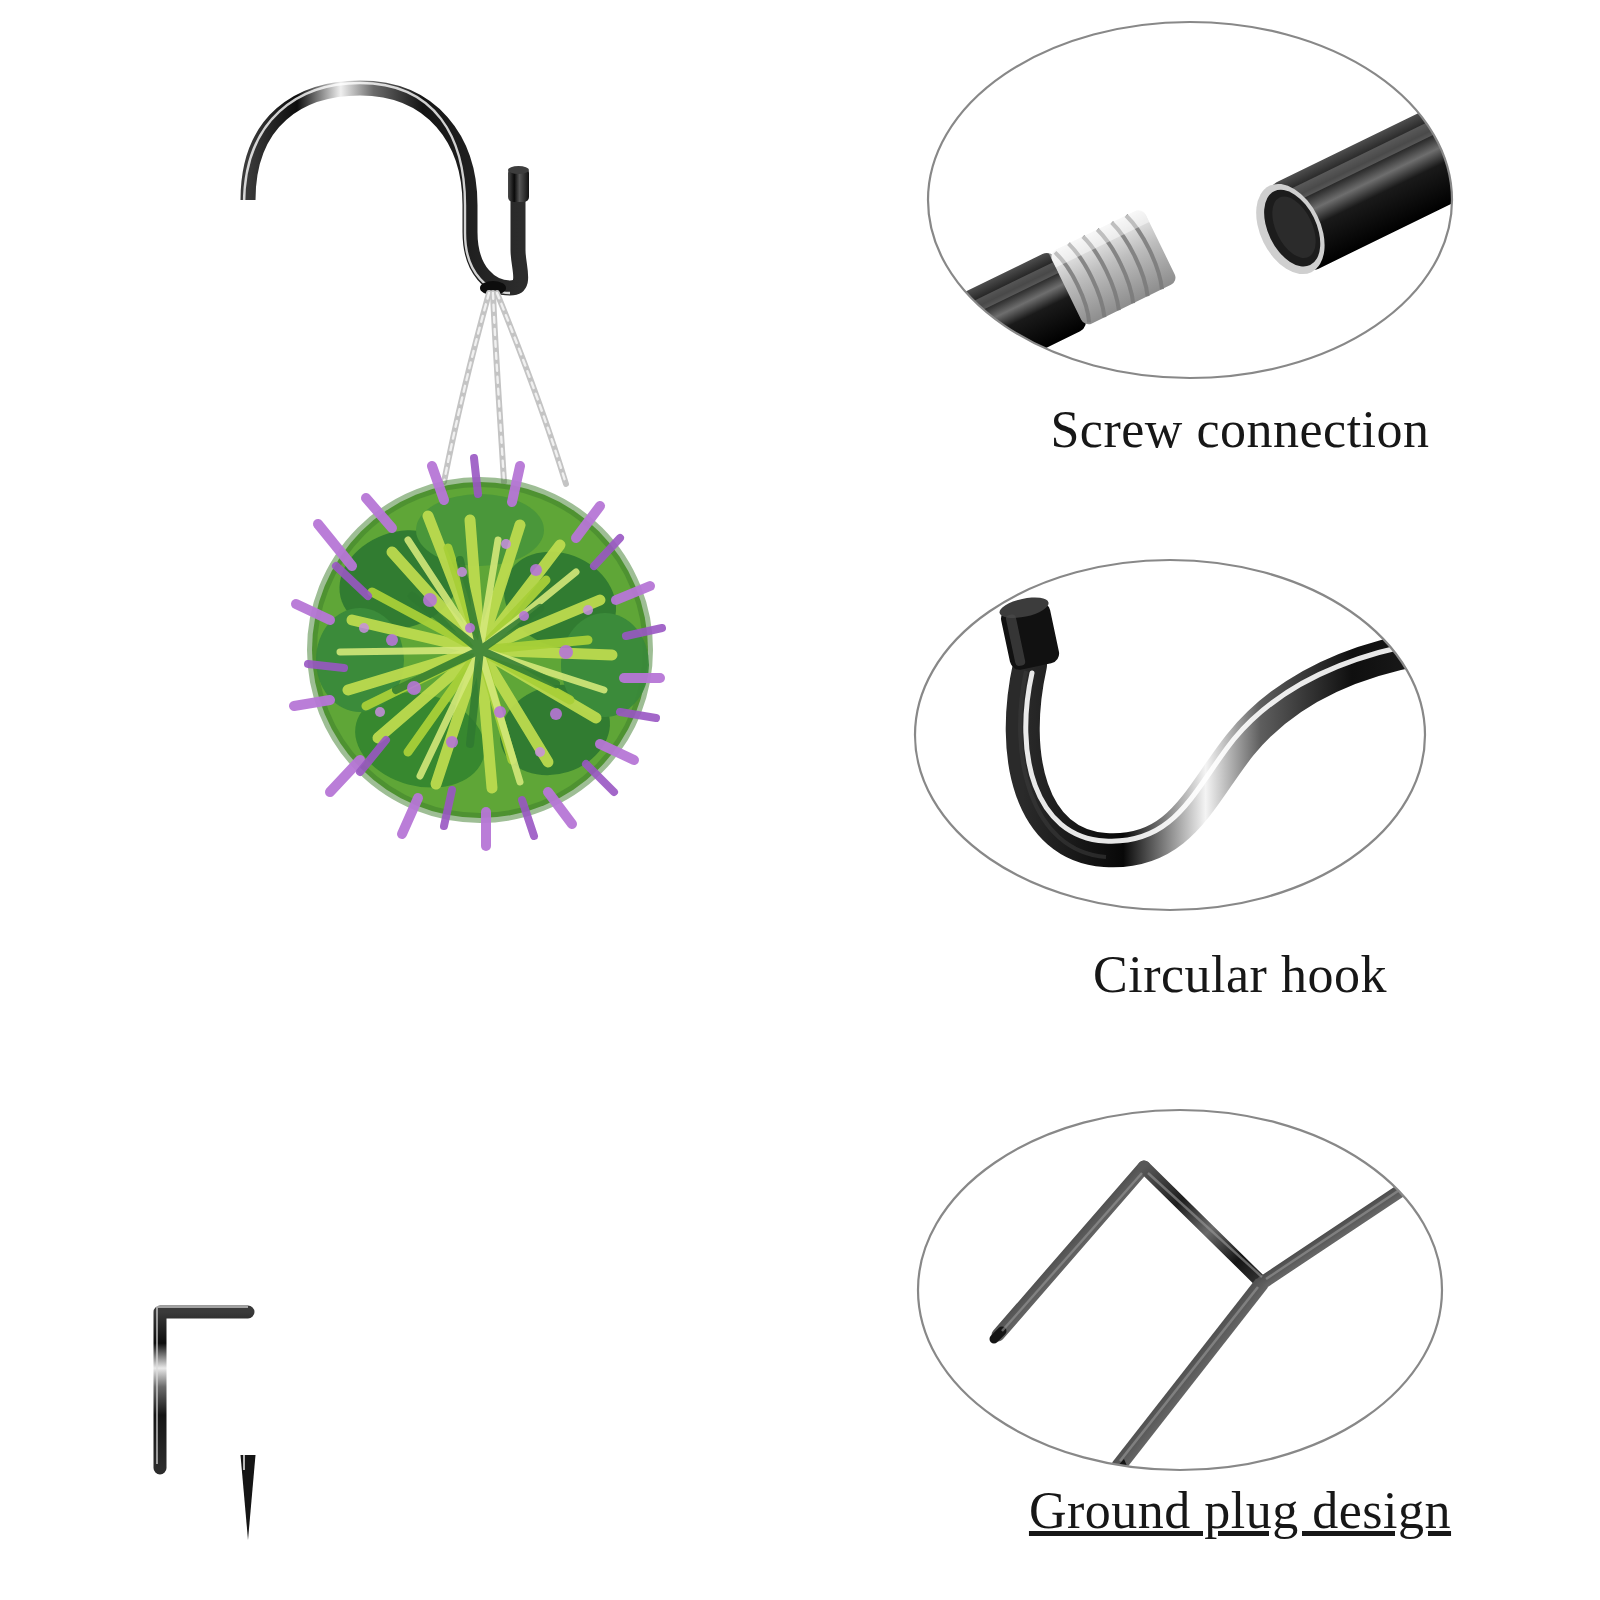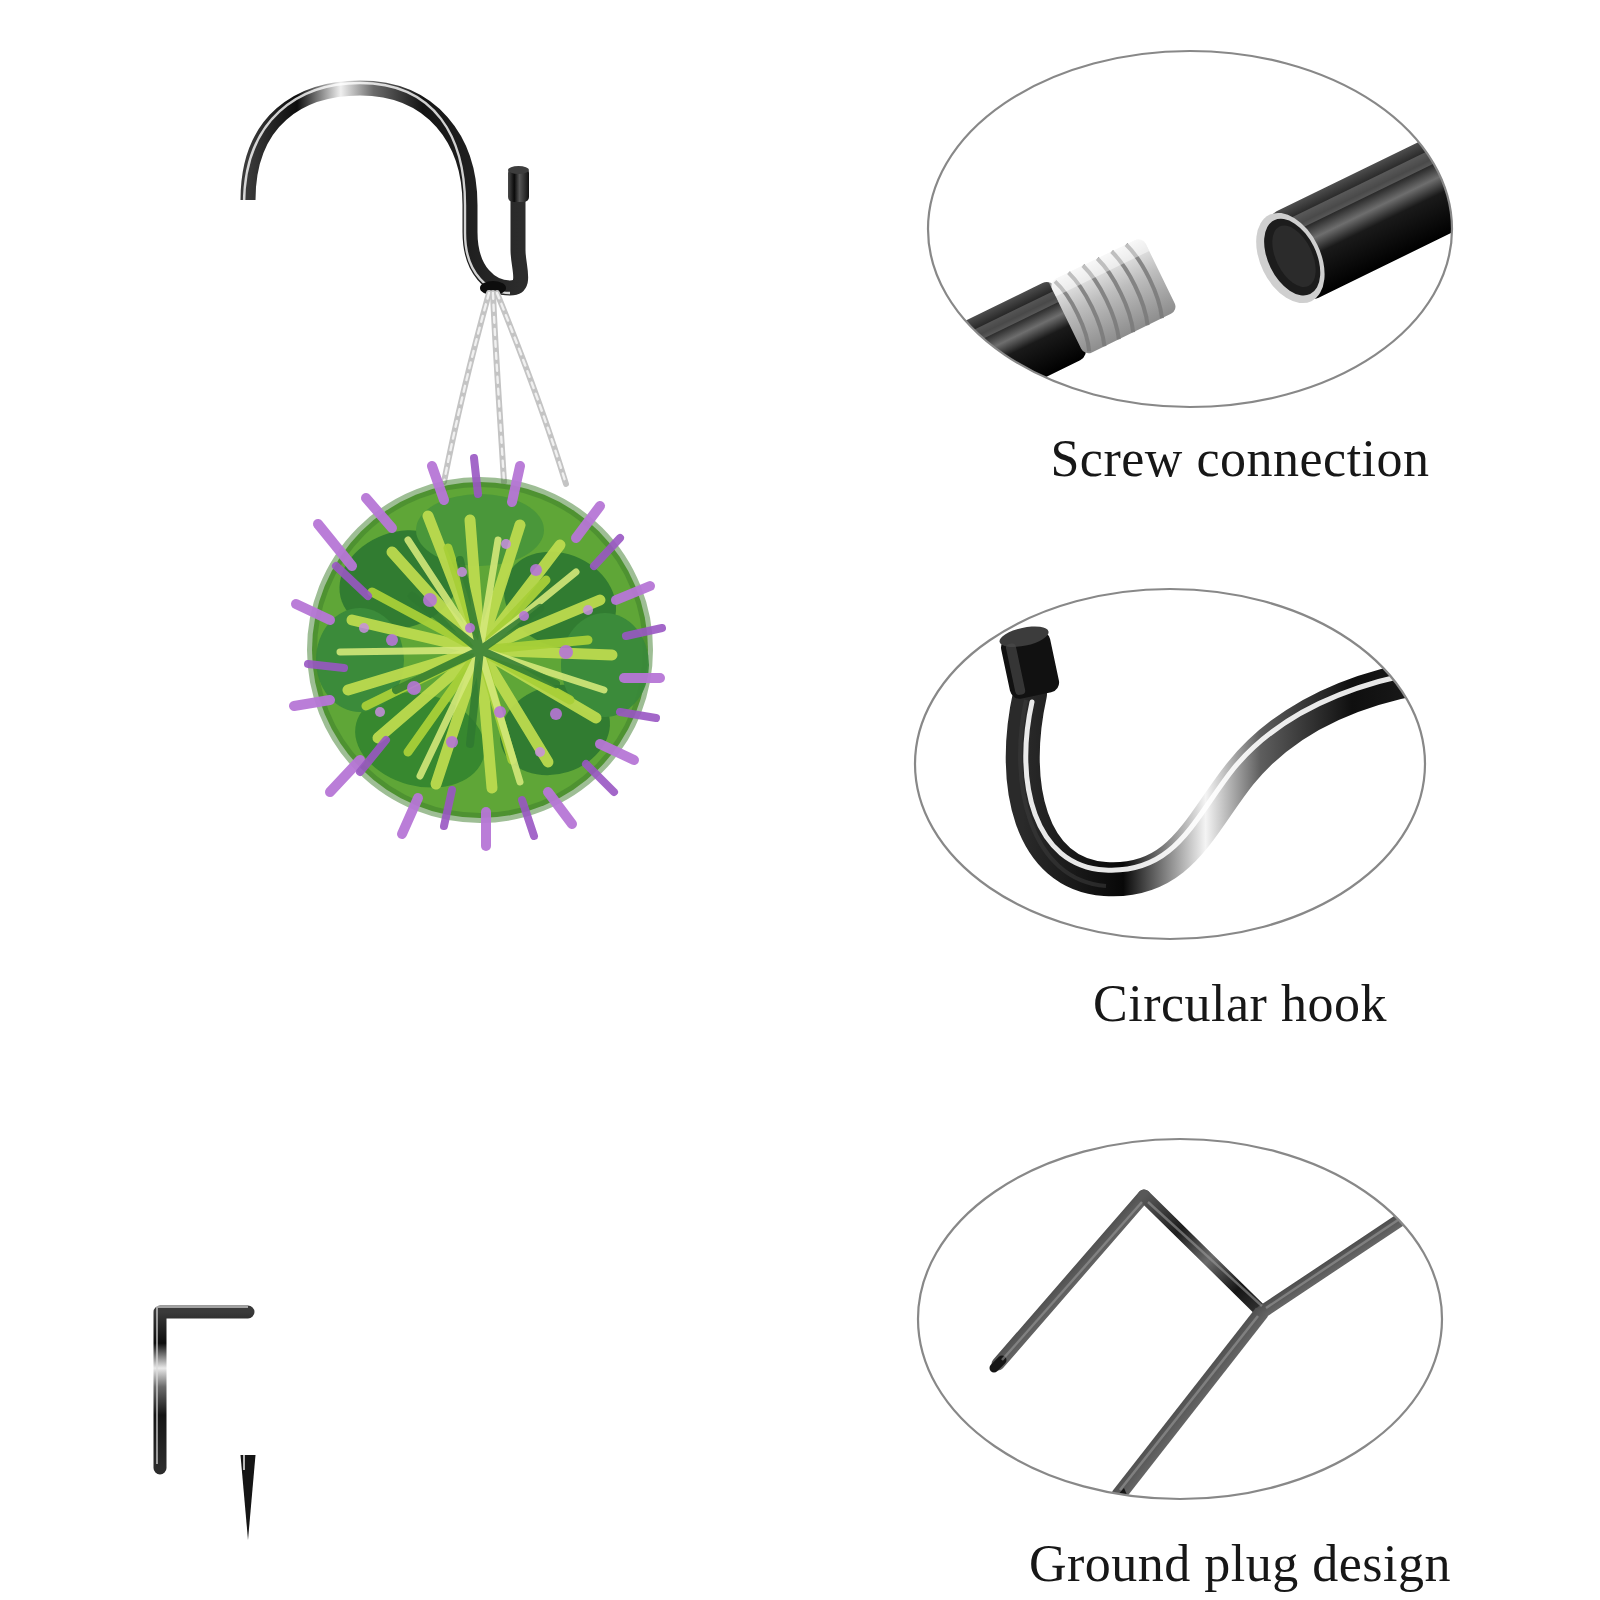--- a/index.html
+++ b/index.html
@@ -11,21 +11,21 @@
     position:relative;
   }
   #stage{position:relative;width:1600px;height:1600px;background:#fff;}
 
   
   #product-panel{position:absolute;left:0;top:0;width:880px;height:1600px;}
 
   .svg-abs{position:absolute;left:0;top:0;}
 
   
-  #features-panel{position:absolute;left:880px;top:0;width:720px;height:1192px;margin-top:29px;}
+  #features-panel{position:absolute;left:880px;top:0;width:720px;height:1192px;}
 
   .feature-block{position:absolute;left:0;width:720px;}
 
   .feature-caption{
     position:absolute;
     width:720px;
     text-align:center;
     color:#171717;
     font-family:"Liberation Serif", serif;
     font-size:52px;
@@ -364,17 +364,17 @@
 
           <path d="M122 236 L262 78" stroke="#9a9a9a" stroke-width="2.4" opacity="0.6" fill="none"></path>
           <path d="M268 78 L382 182" stroke="#9a9a9a" stroke-width="2.4" opacity="0.6" fill="none"></path>
           <path d="M386 184 L518 96" stroke="#9a9a9a" stroke-width="2.4" opacity="0.6" fill="none"></path>
           <path d="M378 192 L240 366" stroke="#9a9a9a" stroke-width="2.6" opacity="0.6" fill="none"></path>
         </g>
 
         <ellipse cx="300" cy="195" rx="262" ry="180" fill="none" stroke="#888888" stroke-width="2.2"></ellipse>
       </svg>
 
-      <div class="feature-caption" style="top:410px;">Ground plug design</div>
+      <div class="feature-caption" style="top:386px;text-decoration:underline;">Ground plug design</div>
     </div>
 
   </div>
 </div>
 
 </body></html>

